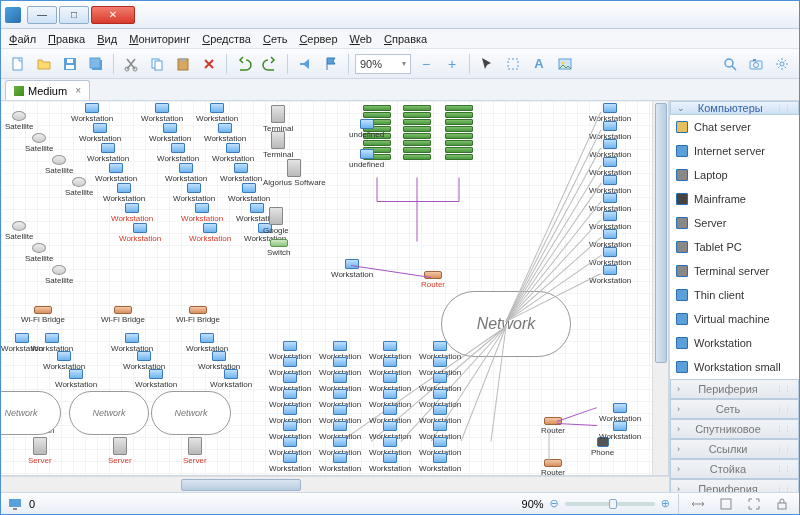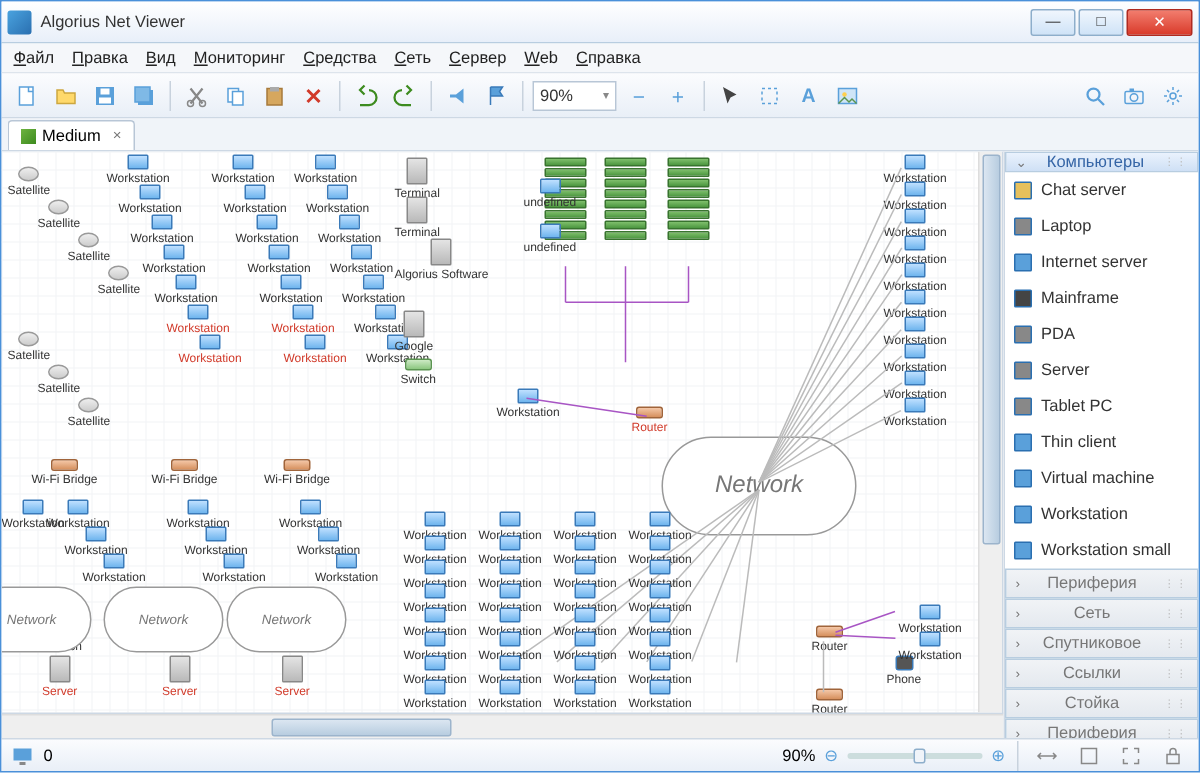--- a/index.html
+++ b/index.html
@@ -77,21 +77,20 @@
   .line { position:absolute; background:#a855c4; height:1px; transform-origin:left center; }
   .line.gray { background:#bbb; }
 
   svg.ic { width:16px; height:16px; }
 </style>
 </head>
 <body>
 
 <div class="titlebar">
   <div class="icon"></div>
-  <div class="title">Algorius Net Viewer</div>
   <div class="winbtns">
     <div class="winbtn">—</div>
     <div class="winbtn">□</div>
     <div class="winbtn close">✕</div>
   </div>
 </div>
 
 <div class="menubar">
   <span>Файл</span>
   <span>Правка</span>
@@ -725,42 +724,42 @@
       <span class="chev">⌄</span>
       <span>Компьютеры</span>
       <span class="grip">⋮⋮</span>
     </div>
     <div class="panellist" id="plist">
         <div class="panelitem">
           <span class="picon" style="background:#e6c05c"></span>
           <span>Chat server</span>
         </div>
         <div class="panelitem">
+          <span class="picon" style="background:#5aa0da"></span>
+          <span>Internet server</span>
+        </div>
+        <div class="panelitem">
           <span class="picon" style="background:#888"></span>
           <span>Laptop</span>
         </div>
         <div class="panelitem">
-          <span class="picon" style="background:#5aa0da"></span>
-          <span>Internet server</span>
-        </div>
-        <div class="panelitem">
           <span class="picon" style="background:#444"></span>
           <span>Mainframe</span>
         </div>
         <div class="panelitem">
           <span class="picon" style="background:#888"></span>
-          <span>PDA</span>
-        </div>
-        <div class="panelitem">
-          <span class="picon" style="background:#888"></span>
           <span>Server</span>
         </div>
         <div class="panelitem">
           <span class="picon" style="background:#888"></span>
           <span>Tablet PC</span>
+        </div>
+        <div class="panelitem">
+          <span class="picon" style="background:#888"></span>
+          <span>Terminal server</span>
         </div>
         <div class="panelitem">
           <span class="picon" style="background:#5aa0da"></span>
           <span>Thin client</span>
         </div>
         <div class="panelitem">
           <span class="picon" style="background:#5aa0da"></span>
           <span>Virtual machine</span>
         </div>
         <div class="panelitem">

